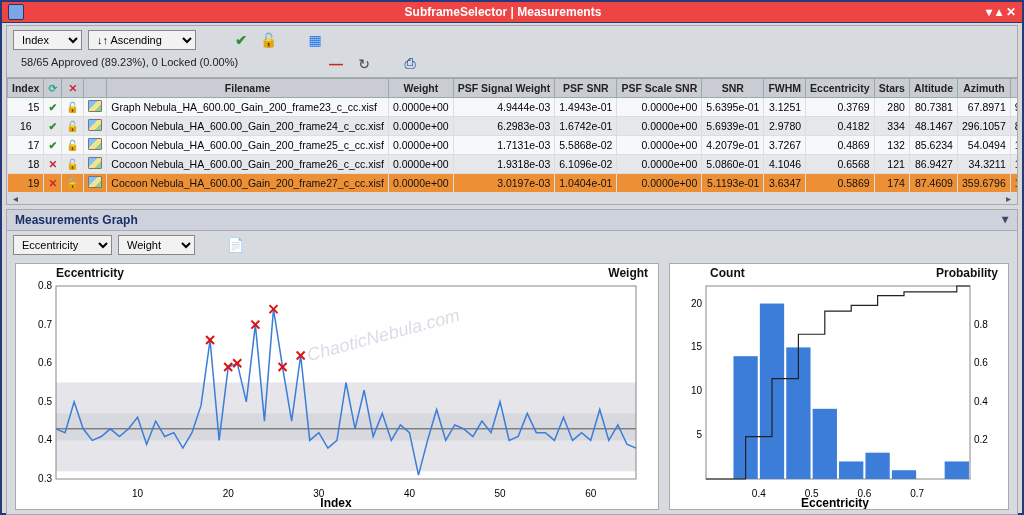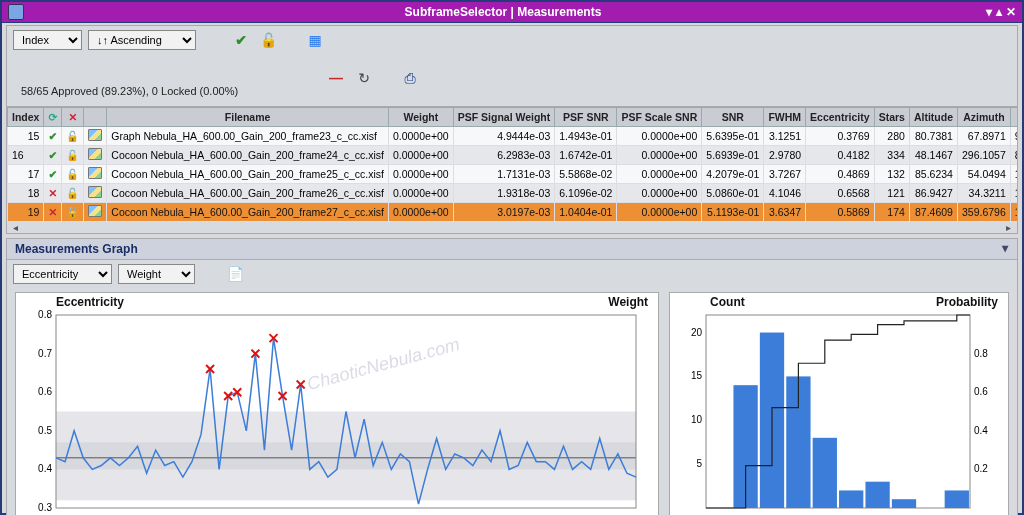--- a/index.html
+++ b/index.html
@@ -1,27 +1,27 @@
 <!DOCTYPE html>
 <html><head>
 <meta charset="utf-8">
 <style>
   * { box-sizing: border-box; margin: 0; padding: 0; }
   body { font-family: "Segoe UI", Tahoma, sans-serif; font-size: 11px; background: #d9d9d9; width: 1024px; height: 515px; overflow: hidden; }
   .window { width: 100%; height: 100%; display: flex; flex-direction: column; border: 2px solid #243a7a; }
-  .titlebar { background: #a21caf; color: #fff; font-weight: bold; font-size: 12px; text-align: center; padding: 2px 6px; display: flex; align-items: center; border-bottom: 1px solid #223a78; }
+  .titlebar { background: #ef4444; color: #fff; font-weight: bold; font-size: 12px; text-align: center; padding: 2px 6px; display: flex; align-items: center; border-bottom: 1px solid #223a78; }
   .titlebar .icon { width: 16px; height: 16px; background: #7aa6e6; border: 1px solid #335; border-radius: 2px; display: inline-block; }
   .titlebar .title { flex: 1; }
   .titlebar .wbtn { margin-left: 4px; color: #fff; font-weight: bold; cursor: pointer; }
   .section-header { background: #cdd2dc; color: #1b2e66; font-weight: bold; font-size: 12px; padding: 3px 8px; display: flex; align-items: center; justify-content: space-between; border-bottom: 1px solid #aab; }
   .section-header .collapse { transform: rotate(90deg); display:inline-block; color:#446; }
   .panel { background: #d7dadf; border: 1px solid #a7a9b0; margin: 2px 4px; }
   .toolbar { display: flex; align-items: center; gap: 6px; padding: 4px 6px; }
   select, .select { font-size: 11px; height: 20px; border: 1px solid #888; background: #f2f2f2; padding: 0 16px 0 4px; }
-  .status { color: #222; padding: 2px 8px 5px; font-size: 11px; margin-top: 29px; }
+  .status { color: #222; padding: 2px 8px 5px; font-size: 11px; }
   .btnrow { display: flex; gap: 10px; margin-left: 30px; align-items: center; }
   .ibtn { width: 18px; height: 18px; display: inline-flex; align-items: center; justify-content: center; font-size: 14px; cursor: pointer; }
   .ibtn.green { color: #2f8f2f; font-weight: bold; }
   .ibtn.lock { color: #d9a035; }
   .ibtn.dash { color: #c02a2a; font-weight: bold; }
   .ibtn.reload { color: #444; }
   .ibtn.csv { color: #0b3c8e; }
   table.data { width: 100%; border-collapse: collapse; font-size: 10.5px; background: #fff; }
   table.data th { background: #c9ccd3; border: 1px solid #9aa; padding: 3px 4px; font-weight: bold; color: #222; white-space: nowrap; }
   table.data td { border: 1px solid #dcdce2; padding: 2px 4px; text-align: right; white-space: nowrap; }
@@ -116,21 +116,21 @@
               <td>0.0000e+00</td>
               <td>5.6395e-01</td>
               <td>3.1251</td>
               <td>0.3769</td>
               <td>280</td>
               <td>80.7381</td>
               <td>67.8971</td>
               <td>9.227</td>
             </tr>
             <tr class="r1">
-              <td style="text-align:left">16</td>
+              <td style="text-align:center">16</td>
               <td class="cell-approve"><span class="approve-ok">✔</span></td>
               <td class="cell-lock"><span>🔓</span></td>
               <td class="cell-file"><span class="imgicon"></span></td>
               <td class="fname">Cocoon Nebula_HA_600.00_Gain_200_frame24_c_cc.xisf</td>
               <td>0.0000e+00</td>
               <td>6.2983e-03</td>
               <td>1.6742e-01</td>
               <td>0.0000e+00</td>
               <td>5.6939e-01</td>
               <td>2.9780</td>

